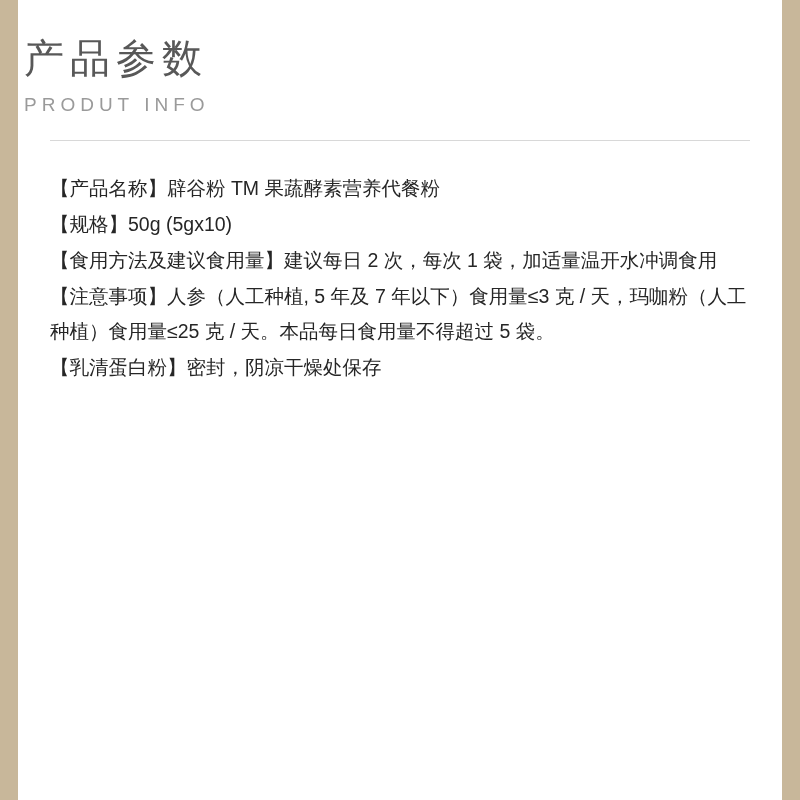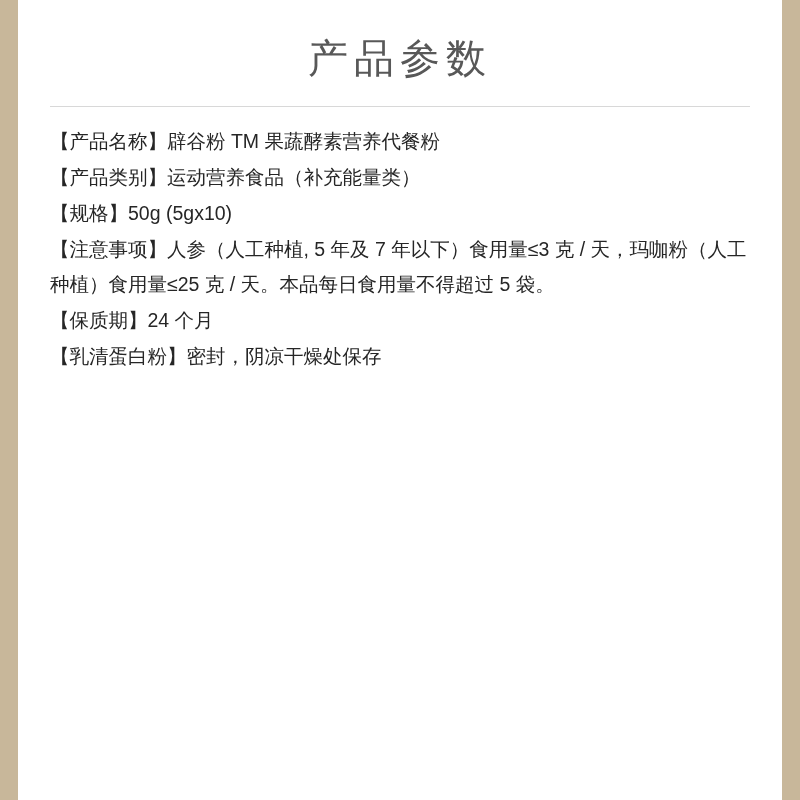--- a/index.html
+++ b/index.html
@@ -43,21 +43,20 @@
   .content {
     position: absolute;
     left: 24px;
     right: 24px;
     top: 0;
     bottom: 0;
   }
 
   .header {
     padding-top: 34px;
-    text-align: center;
   }
   .title-cn {
     font-size: 40px;
     letter-spacing: 6px;
     color: #585858;
     font-weight: normal;
     line-height: 1.2;
     margin: 0;
   }
   .title-en {
@@ -68,21 +67,21 @@
     font-weight: normal;
   }
   .divider {
     margin: 24px auto 0 auto;
     width: 700px;
     height: 1px;
     background: #d8d8d8;
   }
 
   .spec-list {
-    margin: 17px auto 0 auto;
+    margin: 30px auto 0 auto;
     width: 700px;
     color: #262626;
     font-size: 19.5px;
     line-height: 35px;
   }
   .spec-row {
     margin: 0;
     padding: 0 0 1px 0;
     text-align: left;
     word-break: break-all;
@@ -93,25 +92,25 @@
 
 <div class="page">
   <div class="edge left"></div>
   <div class="edge-inner left"></div>
   <div class="edge right"></div>
   <div class="edge-inner right"></div>
 
   <div class="content">
     <div class="header">
       <h1 class="title-cn">产品参数</h1>
+      <div class="title-en">PRODUT INFO</div>
       <div class="divider"></div>
     </div>
 
     <div class="spec-list">
       <p class="spec-row">【产品名称】辟谷粉 TM 果蔬酵素营养代餐粉</p>
-      <p class="spec-row">【产品类别】运动营养食品（补充能量类）</p>
       <p class="spec-row">【规格】50g (5gx10)</p>
+      <p class="spec-row">【食用方法及建议食用量】建议每日 2 次，每次 1 袋，加适量温开水冲调食用</p>
       <p class="spec-row">【注意事项】人参（人工种植, 5 年及 7 年以下）食用量≤3 克 / 天，玛咖粉（人工种植）食用量≤25 克 / 天。本品每日食用量不得超过 5 袋。</p>
-      <p class="spec-row">【保质期】24 个月</p>
       <p class="spec-row">【乳清蛋白粉】密封，阴凉干燥处保存</p>
     </div>
   </div>
 </div>
 
 </body></html>

